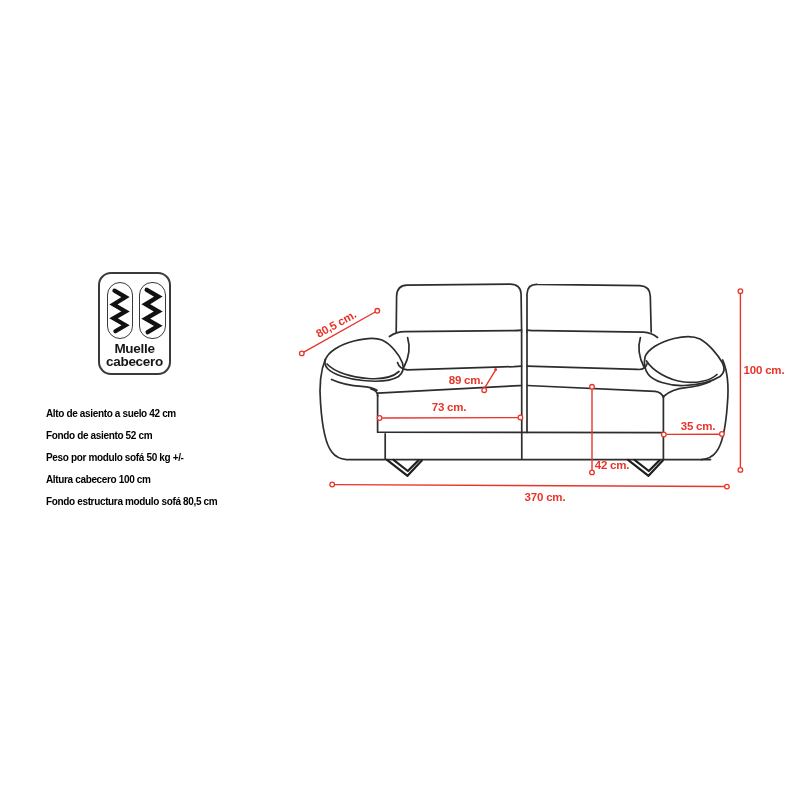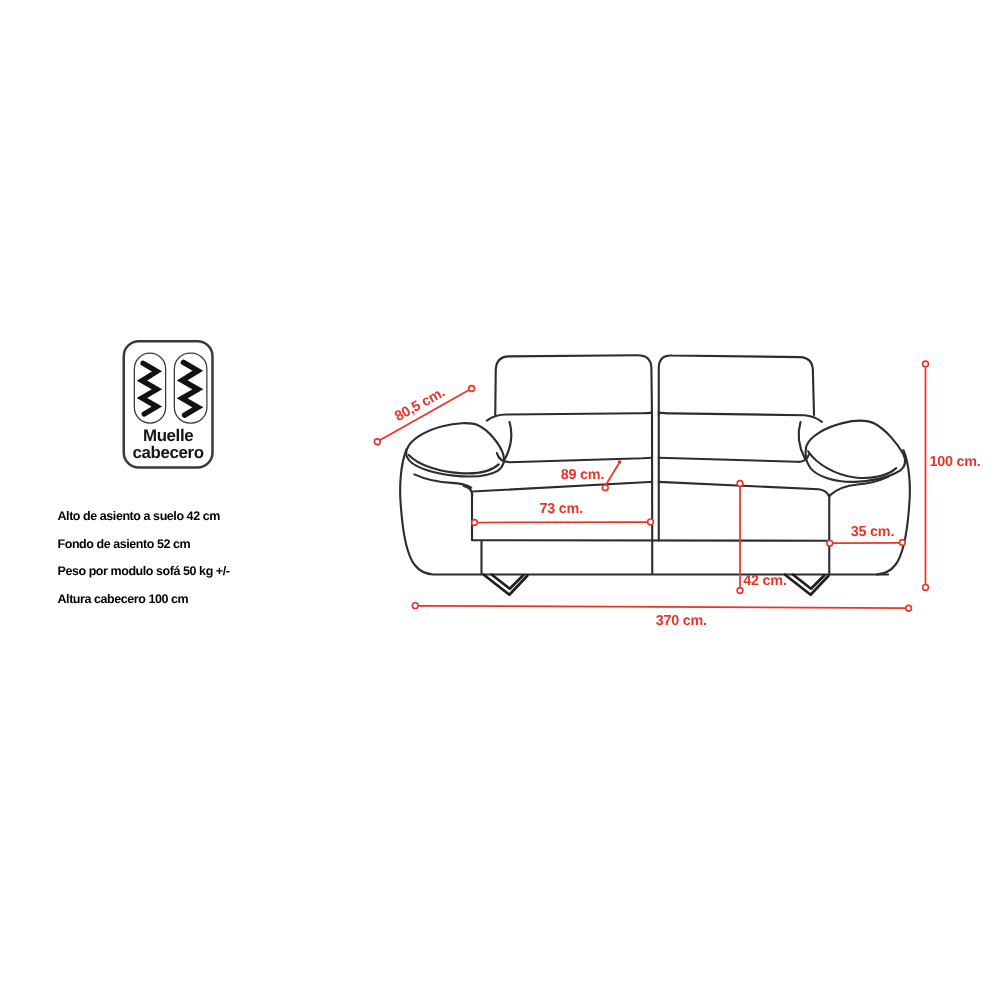--- a/index.html
+++ b/index.html
@@ -136,15 +136,16 @@
       <div>Muelle</div>
       <div>cabecero</div>
     </div>
   </div>
 
   <div class="spec-list">
     <div>Alto de asiento a suelo 42 cm</div>
     <div>Fondo de asiento 52 cm</div>
     <div>Peso por modulo sofá 50 kg +/-</div>
     <div>Altura cabecero 100 cm</div>
+    <div>Fondo estructura modulo sofá 80,5 cm</div>
   </div>
 
 </div>
 
 </body></html>

